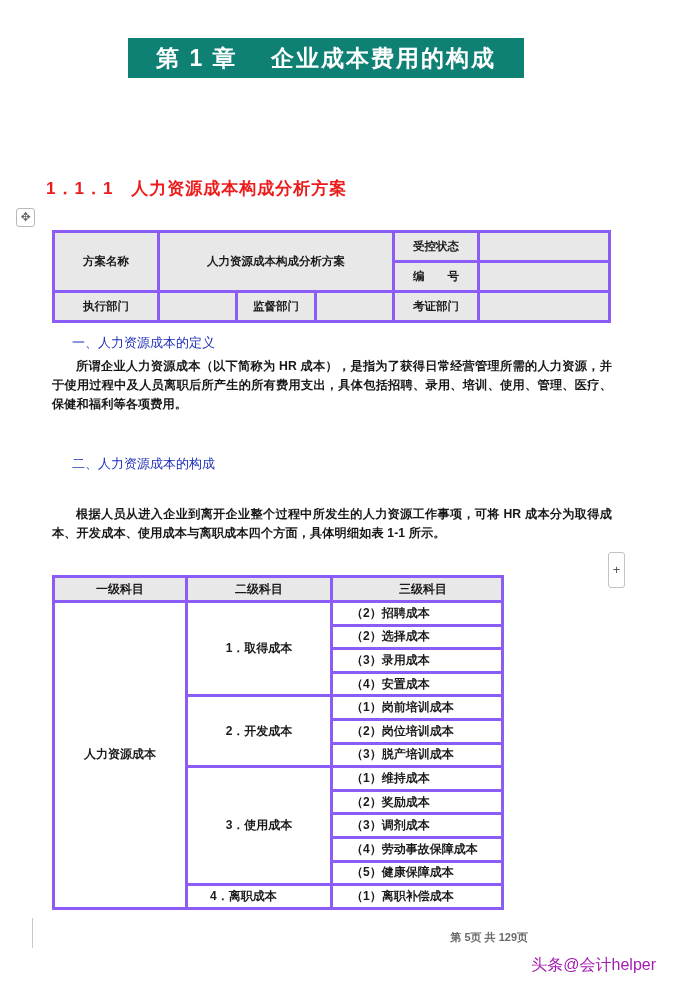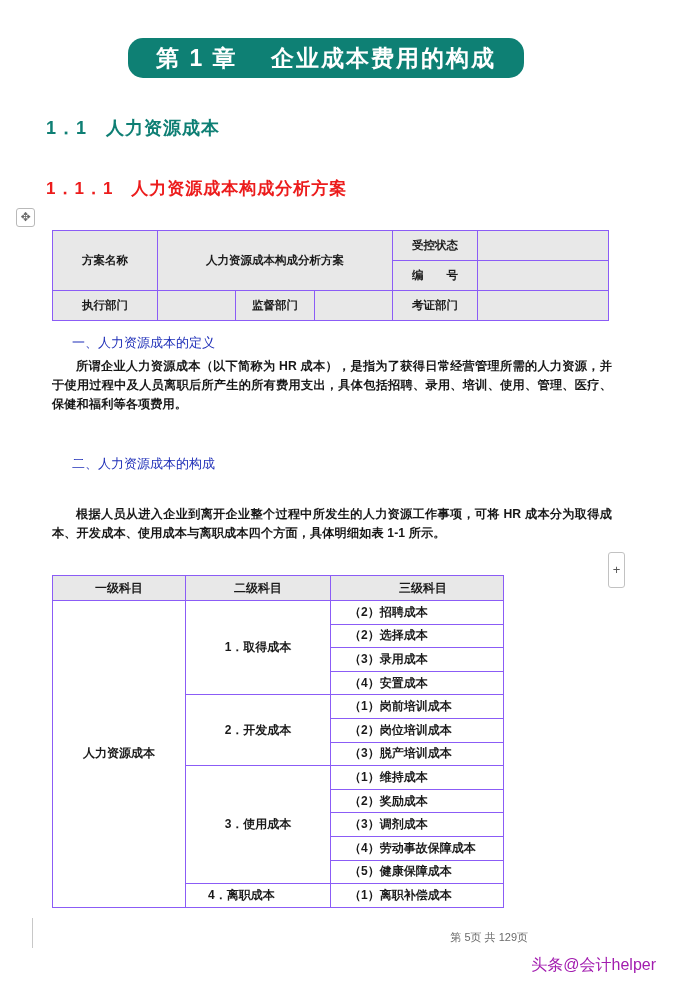--- a/index.html
+++ b/index.html
@@ -28,21 +28,20 @@
     height: 40px;
     background: #0e8074;
     color: #ffffff;
     font-size: 23px;
     font-weight: bold;
     letter-spacing: 2px;
     display: flex;
     align-items: center;
     justify-content: center;
     white-space: nowrap;
-    border-radius: 15px;
   }
 
   
   .h2 {
     position: absolute;
     left: 46px;
     top: 116px;
     font-size: 18px;
     font-weight: bold;
     color: #0e7f74;
@@ -92,21 +91,21 @@
     box-sizing: border-box;
   }
 
   
   table.doc {
     position: absolute;
     border-collapse: collapse;
     table-layout: fixed;
   }
   table.doc td {
-    border: 1px solid #8b5cf6;
+    border: 3px solid #8b5cf6;
     font-size: 11.5px;
     font-weight: bold;
     color: #1a1a1a;
     padding: 0 6px;
     vertical-align: middle;
     box-sizing: border-box;
   }
 
   
   #meta-table {
@@ -181,21 +180,21 @@
     padding-left: 18px;
   }
 
   
   .page-num {
     position: absolute;
     right: 150px;
     top: 930px;
     font-size: 11px;
     color: #6a6a6a;
-    font-weight: normal;
+    font-weight: bold;
     white-space: nowrap;
   }
   .watermark {
     position: absolute;
     right: 22px;
     top: 955px;
     font-size: 16px;
     color: #a21caf;
     white-space: nowrap;
     margin-left: 47px;
@@ -211,21 +210,20 @@
   }
   .corner-mark.left { left: 32px; top: 918px; border-bottom: none; }
 </style>
 </head>
 <body>
 
 <div id="page">
 
   <div class="chapter-banner">第 1 章　 企业成本费用的构成</div>
 
-  <div class="h2">1．1　人力资源成本</div>
   <div class="h3">1．1．1　人力资源成本构成分析方案</div>
 
   <div class="tbl-move-handle">✥</div>
 
   <div class="tbl-plus-handle">+</div>
 
   <table class="doc" id="meta-table">
     <tbody>
         <tr>
       <td rowspan="2" style="width:105px">方案名称</td>

